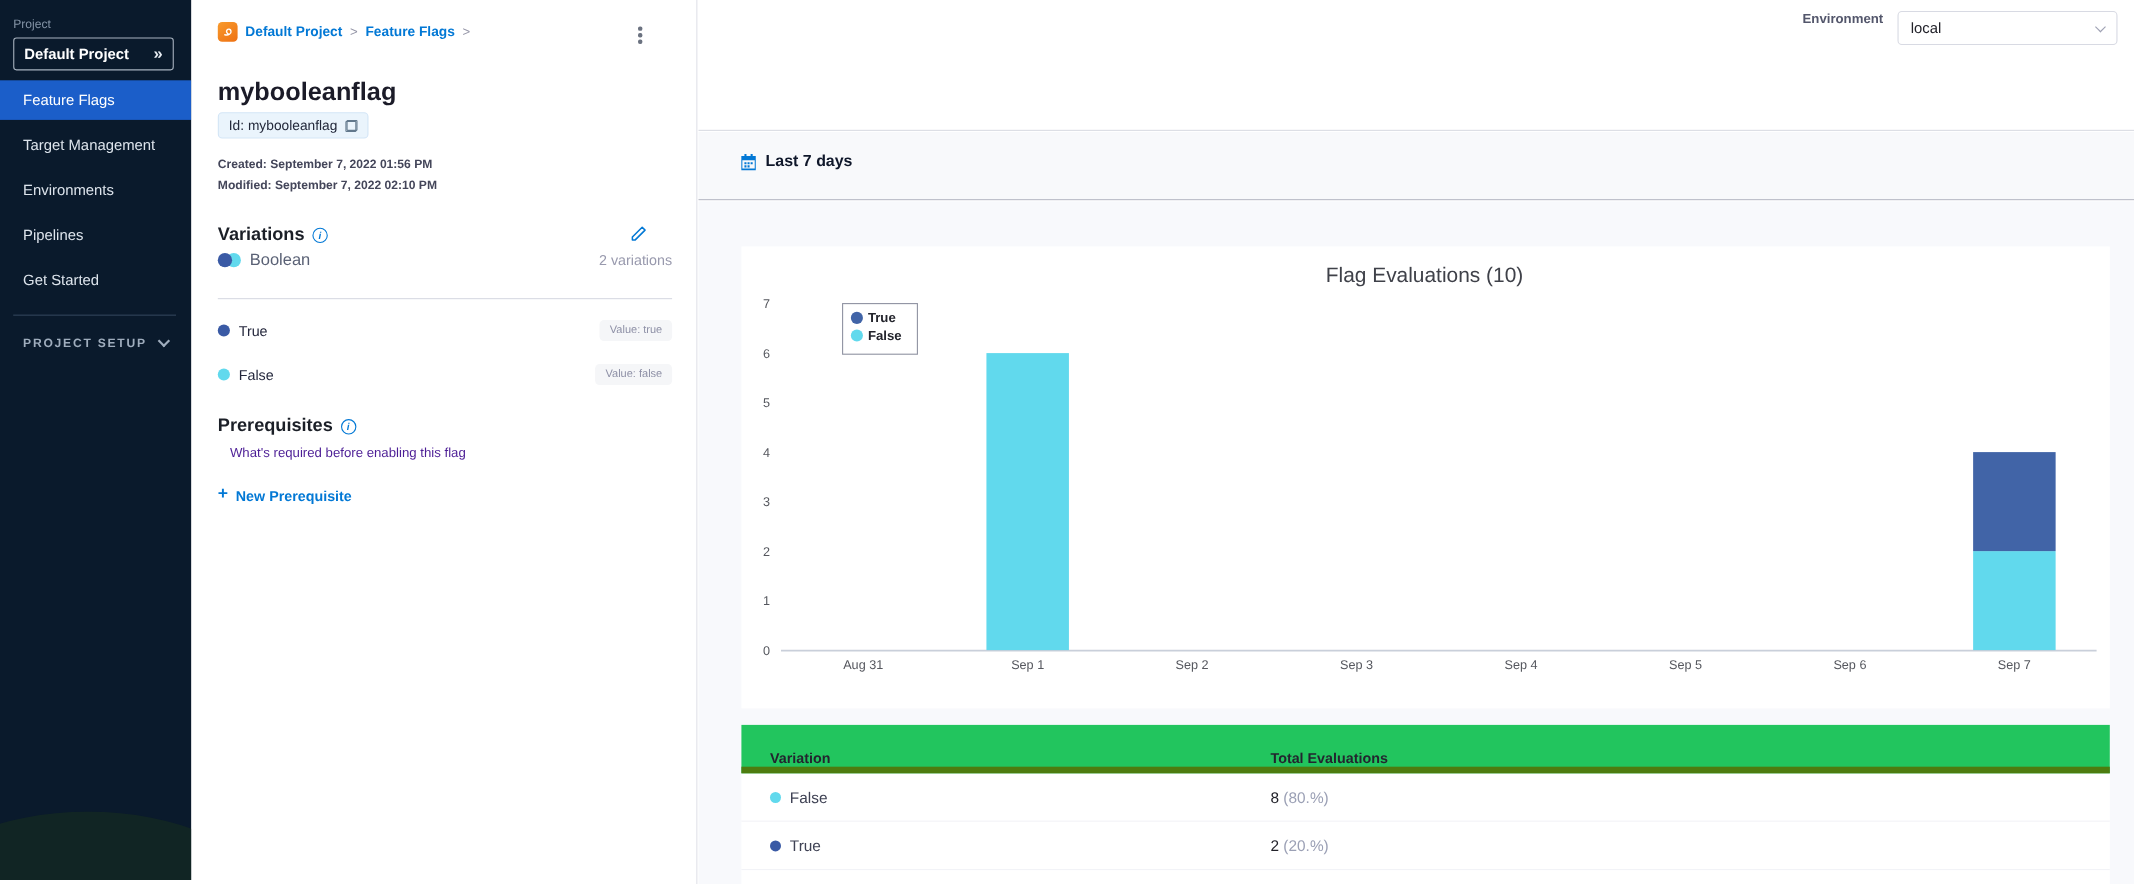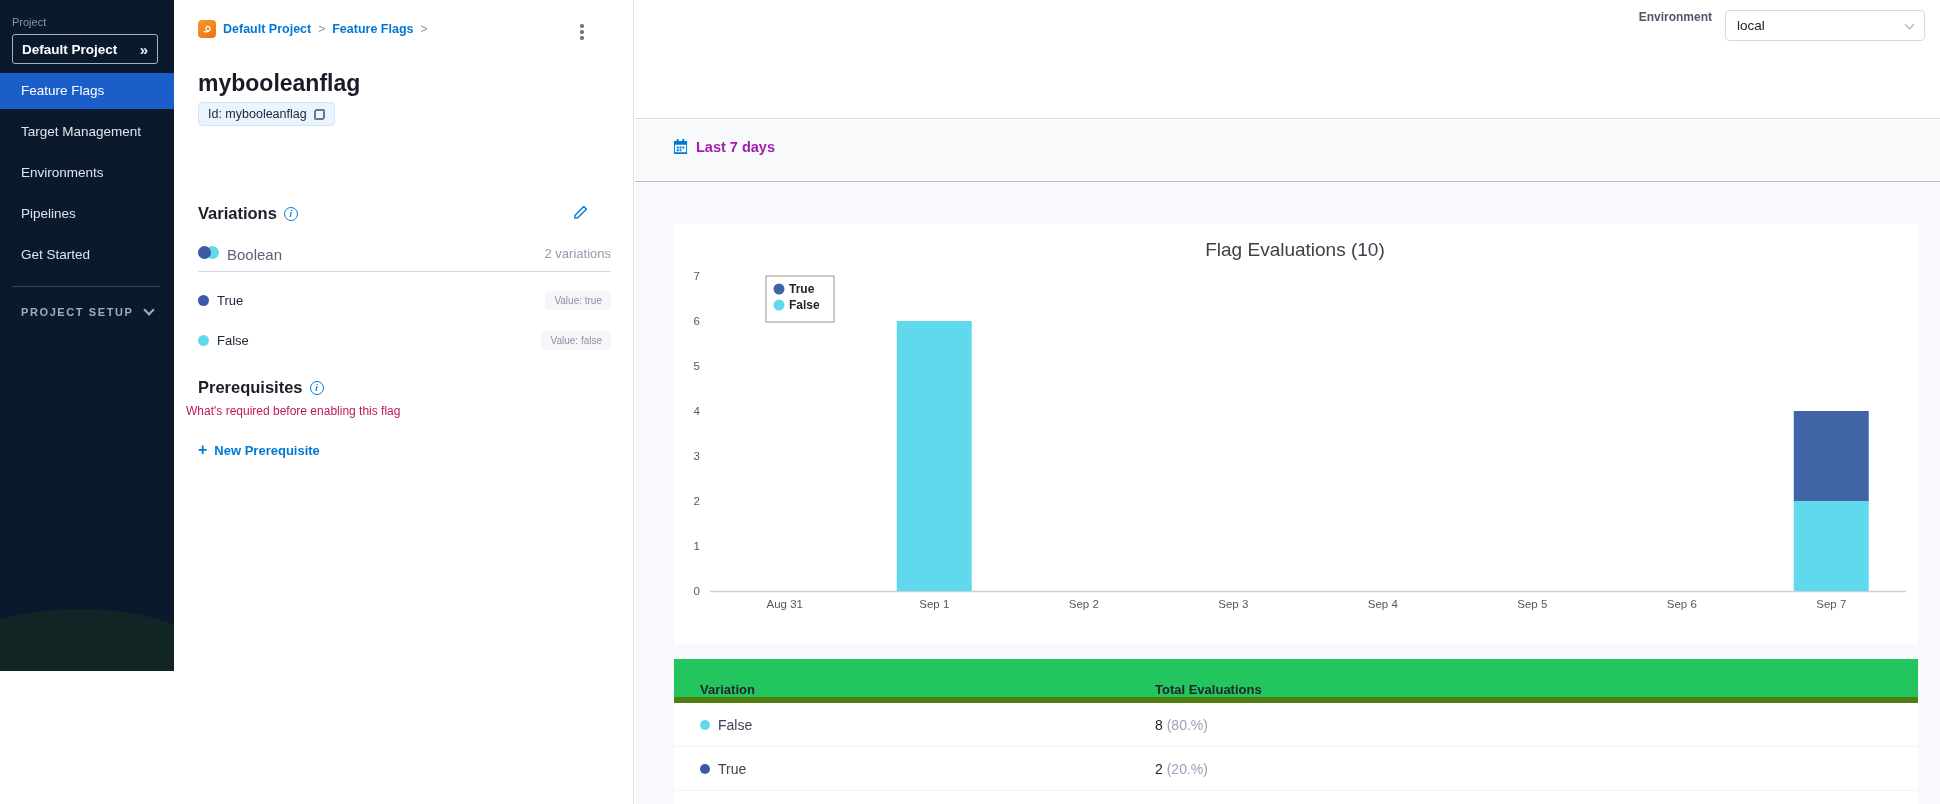--- a/index.html
+++ b/index.html
@@ -1,21 +1,21 @@
 <!DOCTYPE html>
 <html><head>
 <meta charset="utf-8">
 <style>
   * { margin:0; padding:0; box-sizing:border-box; }
   html,body { width:1940px; height:804px; overflow:hidden; background:#fff;
               font-family:"Liberation Sans", sans-serif; }
   .root { position:relative; width:1940px; height:804px; }
 
   
-  .sidebar { position:absolute; left:0; top:0; width:174px; height:671px;
+  .sidebar { position:absolute; left:0; top:0; width:174px; height:800px;
              background:#0a1a2c; overflow:hidden; }
   .sidebar::after { content:""; position:absolute; left:-70px; bottom:-78px;
              width:300px; height:140px; background:#142a22; border-radius:50%;
              opacity:.75; }
   .project-label { margin:16px 0 6px 12px; font-size:11px; color:#8494a6; }
   .project-box { margin:0 12px; width:146px; height:30px; border:1px solid #a7b2bf;
              border-radius:3px; display:flex; align-items:center;
              justify-content:space-between; padding:0 9px; cursor:pointer; }
   .project-box .pname { color:#fff; font-size:13.5px; font-weight:bold; }
   .project-box .chevrons { color:#e8edf3; font-size:15px; font-weight:bold; }
@@ -61,36 +61,36 @@
   .dates { position:absolute; top:141px; left:24px; font-size:11px;
              font-weight:bold; color:#44465a; line-height:19px; }
   .sec-head { position:absolute; left:24px; display:flex; align-items:center;
              gap:7px; }
   .sec-head b { font-size:16.5px; color:#1b1f27; }
   .info-icon { width:14px; height:14px; border:1.3px solid #0278d5; border-radius:50%;
              color:#0278d5; font-size:9px; font-weight:bold; display:flex;
              align-items:center; justify-content:center; cursor:pointer;
              font-style:italic; }
   .pencil { position:absolute; top:204px; right:44px; cursor:pointer; }
-  .bool-row { position:absolute; top:246px; left:24px; width:413px; display:flex;
-             align-items:flex-start; }
+  .bool-row { position:absolute; top:228px; left:24px; width:413px; display:flex;
+             align-items:center; }
   .dot { width:11px; height:11px; border-radius:50%; display:inline-block; }
   .dot-lg { width:13px; height:13px; }
   .dot-overlap { margin-left:-5px; }
   .bool-row .tname { margin-left:8px; font-size:15px; color:#5a6175; }
   .bool-row .vcount { margin-left:auto; font-size:13px; color:#9899ad; }
   .var-divider { position:absolute; top:271px; left:24px; width:413px; height:1px;
              background:#d8dae3; }
   .var-row { position:absolute; left:24px; width:413px; display:flex;
              align-items:center; }
   .var-row .vname { margin-left:8px; font-size:13px; color:#23263b; }
   .value-pill { margin-left:auto; background:#f5f6f8; border-radius:4px;
              padding:4px 9px; font-size:10px; color:#8e90a6; }
-  .prereq-desc { position:absolute; top:404px; left:12px; font-size:12px;
-             color:#be185d; }
+  .prereq-desc { position:absolute; top:404px; left:35px; font-size:12px;
+             color:#4c1d95; }
   .new-prereq { position:absolute; top:441px; left:24px; display:flex;
              align-items:center; gap:7px; color:#0278d5; cursor:pointer; }
   .new-prereq .plus { font-size:16px; font-weight:bold; }
   .new-prereq .lbl { font-size:13px; font-weight:bold; }
 
   
   .right-panel { position:absolute; left:635px; top:0; width:1305px; height:804px; }
   .top-header { position:absolute; top:0; left:0; width:1305px; height:119px;
              background:#fff; border-bottom:1px solid #dadce3; }
   .tabs { position:absolute; left:17px; bottom:0; display:flex; gap:3px; }
@@ -105,21 +105,21 @@
              margin-bottom:5px; }
   .env-select { width:200px; height:31px; background:#fff; border:1px solid #d8dae3;
              border-radius:4px; display:flex; align-items:center;
              justify-content:space-between; padding:0 11px; cursor:pointer; }
   .env-select .val { font-size:13.5px; color:#22222a; }
   .env-select .chev-down { border-color:#9fa2b4; border-width:1.5px; width:7px;
              height:7px; margin-top:-2px; }
   .toolbar { position:absolute; top:120px; left:0; width:1305px; height:62px;
              background:#f8f9fb; border-bottom:1px solid #b9bbc6; }
   .date-range { position:absolute; left:38px; top:19px; display:flex;
-             align-items:flex-start; gap:8px; color:#a21caf; cursor:pointer; }
+             align-items:center; gap:8px; color:#0f172a; cursor:pointer; }
   .date-range .drlabel { font-size:14.5px; font-weight:bold; }
   .content { position:absolute; top:183px; left:0; width:1305px; height:774px;
              background:#f8f9fc; }
   .chart-card { position:absolute; left:39px; top:41px; width:1244px; height:420px;
              background:#fff; }
   .table-card { position:absolute; left:39px; top:476px; width:1244px; height:160px;
              background:#fff; }
   .thead { height:44px; background:#22c55e; border-bottom:6px solid #4d7c0f;
              display:flex; align-items:flex-end; }
   .th { font-size:13px; font-weight:bold; color:#23252f; }
@@ -172,20 +172,24 @@
     <div class="kebab">
         <i></i>
         <i></i>
         <i></i>
       </div>
 
     <div class="flag-title">mybooleanflag</div>
     <div class="id-pill">
       <span>Id: mybooleanflag</span>
       <span class="copy-icon"></span>
+    </div>
+    <div class="dates">
+      <div>Created: September 7, 2022 01:56 PM</div>
+      <div>Modified: September 7, 2022 02:10 PM</div>
     </div>
 
     <div class="sec-head" style="top:204px;">
       <b>Variations</b>
       <span class="info-icon">i</span>
     </div>
     <span class="pencil">
       <svg width="17" height="17" viewBox="0 0 17 17">
           <path d="M11.8 2.6l2.6 2.6-8.9 8.9H2.9v-2.6z" fill="none" stroke="#0278d5" stroke-width="1.4" stroke-linejoin="round"></path>
         </svg>

